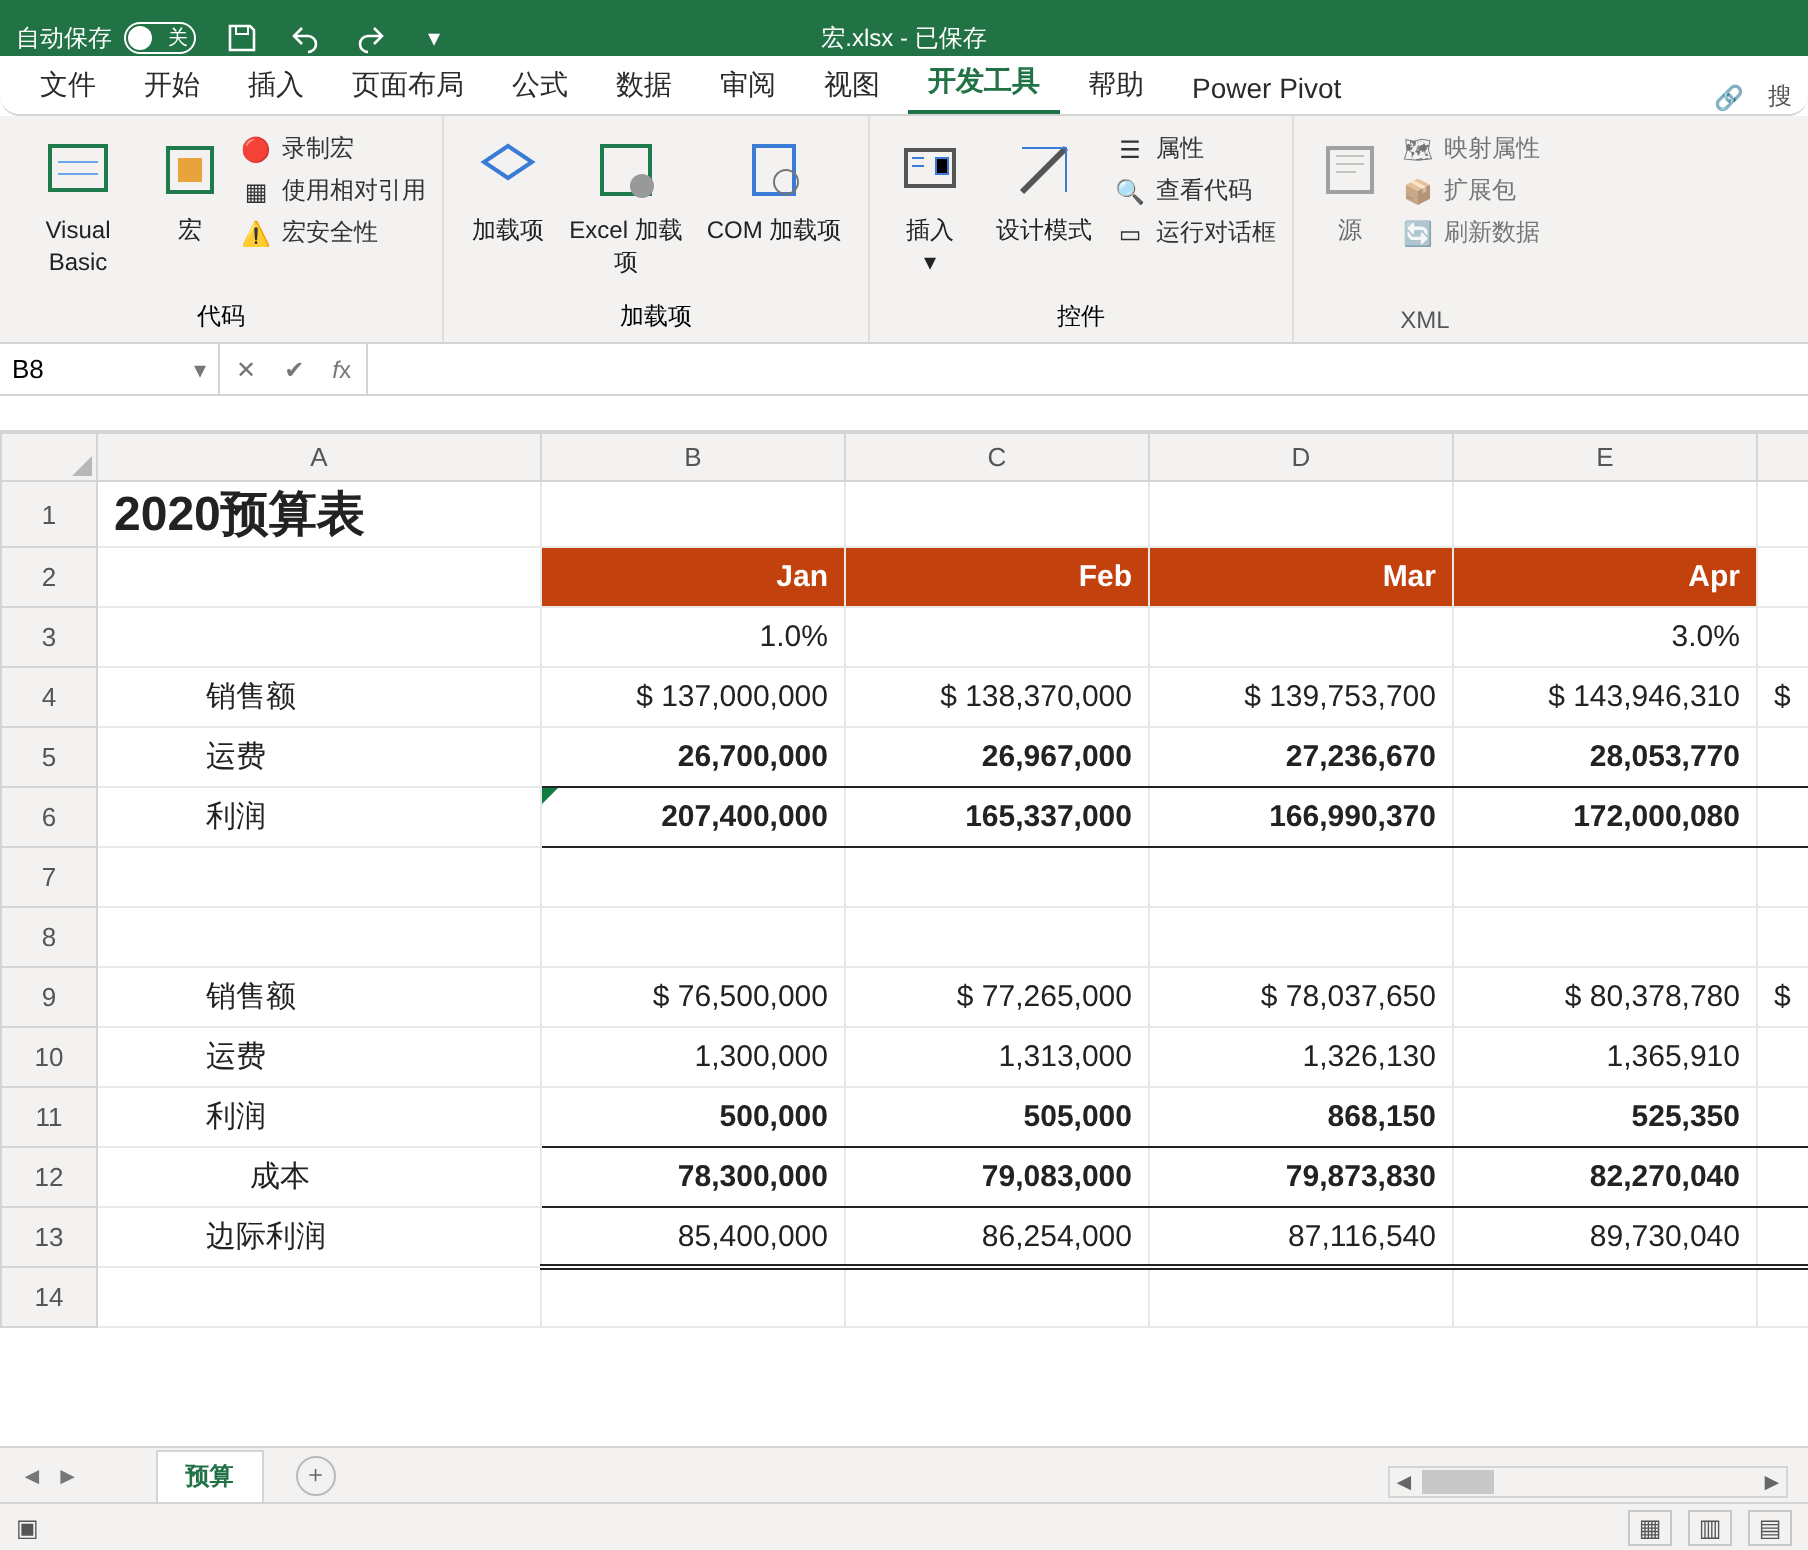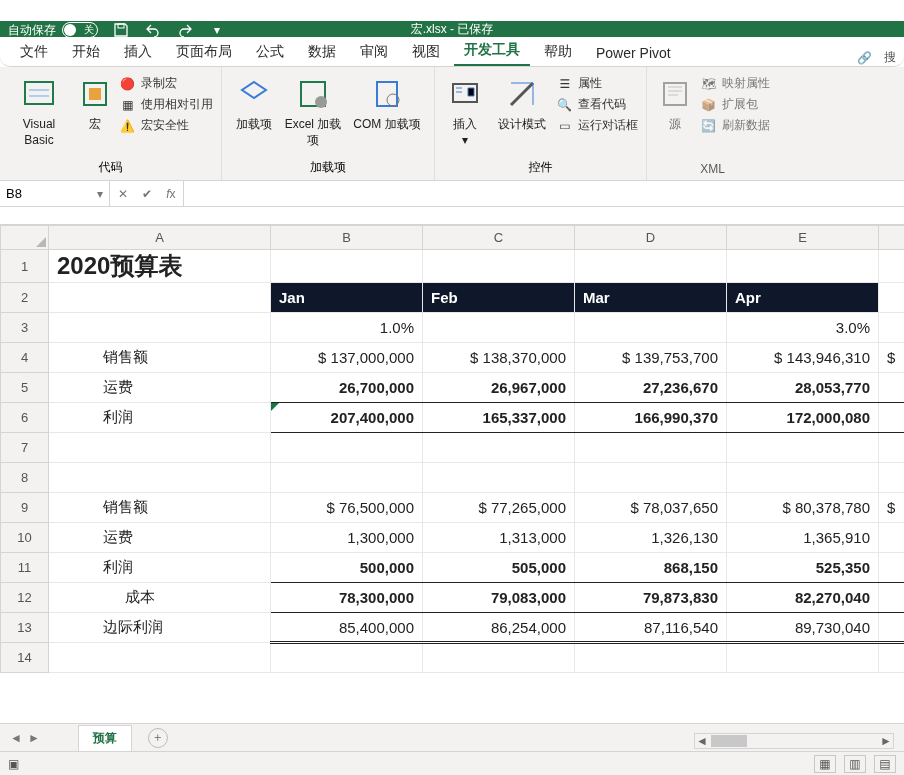--- a/index.html
+++ b/index.html
@@ -1,19 +1,19 @@
 <!DOCTYPE html>
 <html><head>
 <meta charset="utf-8">
 <style>
   * { box-sizing: border-box; margin: 0; padding: 0; font-family: "Microsoft YaHei", "Segoe UI", sans-serif; }
   body { width: 904px; height: 775px; background: #fff; overflow: hidden; font-size: 12px; color:#222; }
 
   
-  .titlebar { background:#217346; height:16px; display:flex; align-items:flex-start; color:#fff; position:relative; padding:0 8px;margin-top:21px; }
+  .titlebar { background:#217346; height:28px; display:flex; align-items:flex-end; color:#fff; position:relative; padding:0 8px; }
   .titlebar .left-group { display:flex; align-items:center; gap:14px; }
   .titlebar .autosave { font-size:12px; display:flex; align-items:center; gap:6px; }
   .toggle { width:36px; height:16px; border:1px solid #fff; border-radius:8px; position:relative; display:inline-flex; align-items:center; justify-content:flex-end; padding-right:1px;}
   .toggle .knob { width:12px; height:12px; border-radius:50%; background:#fff; position:absolute; left:1px;}
   .toggle .txt{ font-size:10px; position:absolute; right:3px; color:#fff;}
   .qat-btn { width:18px; height:18px; display:inline-flex; align-items:center; justify-content:center; }
   .qat-btn svg { fill:#fff; }
   .titlebar .center { position:absolute; left:50%; transform:translateX(-50%); font-size:12px; }
 
   
@@ -48,21 +48,21 @@
   .grid { position:relative; }
   table.sheet { border-collapse:collapse; table-layout:fixed; width:100%; }
   .colhead th, .rowhead { background:#f3f2f1; color:#555; font-weight:normal; font-size:13px; }
   .colhead th { height:24px; border:1px solid #d4d4d4; }
   .rowhead { width:48px; text-align:center; border:1px solid #d4d4d4; }
   .corner { width:48px; background:#f3f2f1; border:1px solid #d4d4d4; position:relative;}
   .corner::after{ content:""; position:absolute; right:2px; bottom:2px; width:0;height:0; border-left:10px solid transparent; border-bottom:10px solid #b8b8b8;}
   td.cell { border:1px solid #e8e8e8; height:30px; padding:0 8px; font-size:15px; text-align:right; white-space:nowrap; overflow:hidden;}
   td.cell.left { text-align:left; }
   tr.r1 td.cA { font-size:24px; font-weight:700; text-align:left;}
-  tr.r2 td.month { background:#0f172a; color:#fff; font-weight:600; text-align:left;}
+  tr.r2 td.month { background:#c2410c; color:#fff; font-weight:600; text-align:right;}
   .under1 { border-bottom:1px solid #222 !important;font-weight:bold; }
   .dbl-under { border-bottom:3px double #222 !important;}
   .tri-mark { position:relative; }
   .tri-mark::before{ content:""; position:absolute; top:0; left:0; width:0;height:0; border-top:8px solid #107c41; border-right:8px solid transparent;}
   .lbl { font-size:16px; }
 
   
   .sheet-tabs{ position:absolute; bottom:24px; left:0; right:0; height:28px; background:#f3f2f1; border-top:1px solid #d4d4d4; display:flex; align-items:center; padding-left:10px; gap:8px;}
   .sheet-tabs .nav{ display:flex; gap:6px; color:#777;}
   .stab{ padding:4px 14px; font-size:12px; background:#fff; border:1px solid #d4d4d4; border-bottom:none; color:#217346; font-weight:600; margin-left:30px;}

